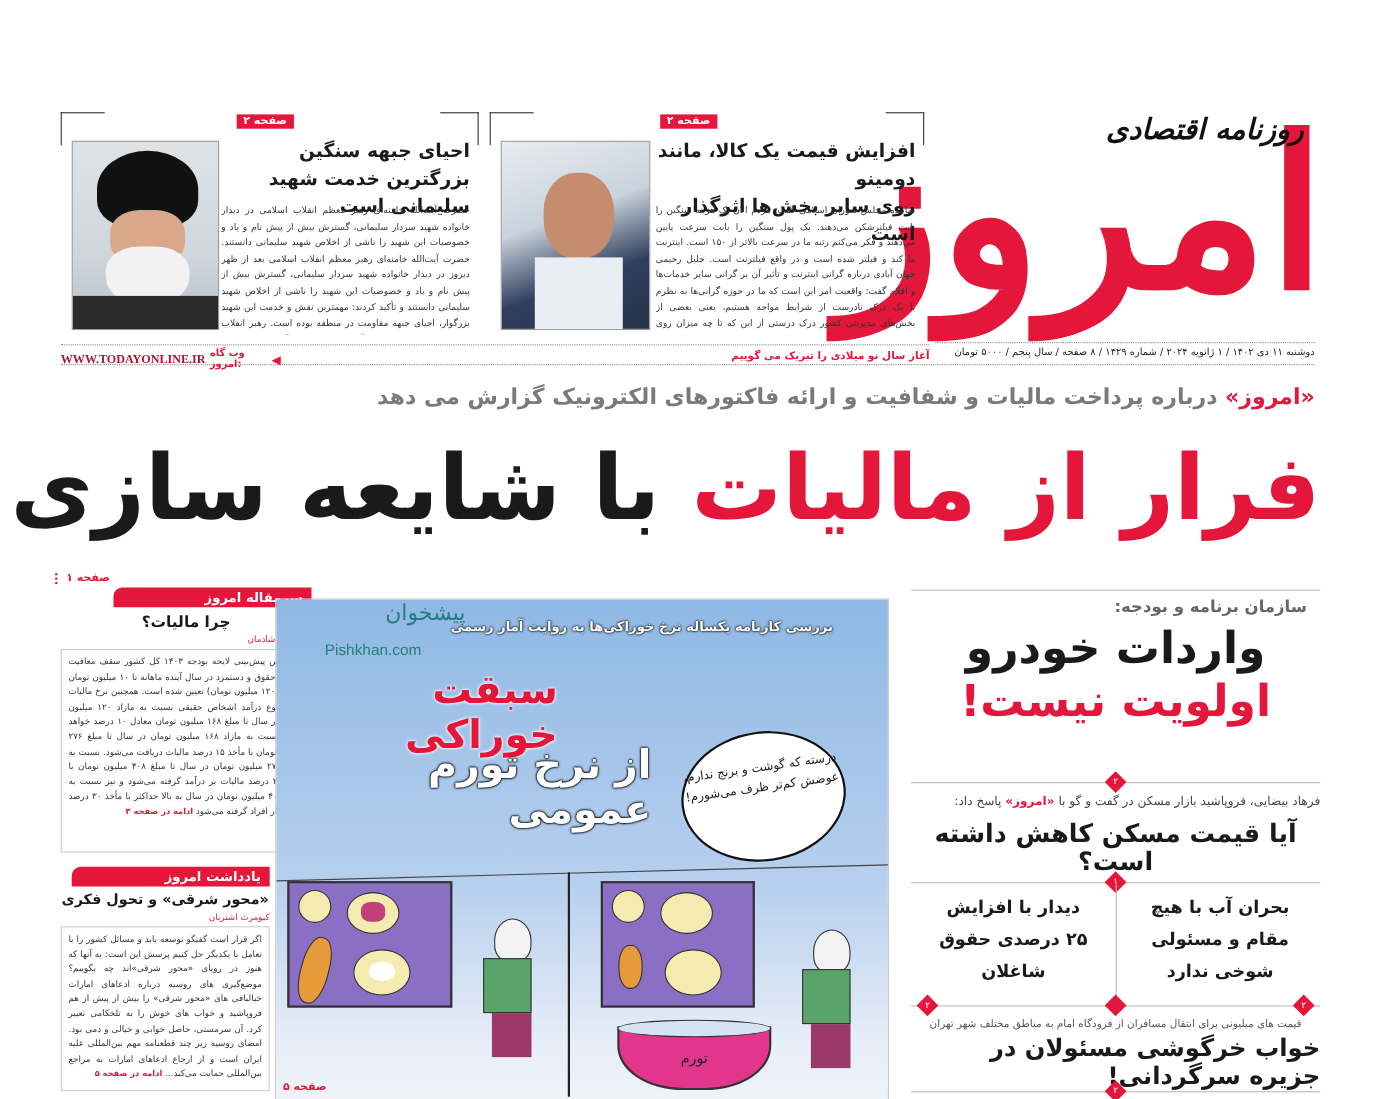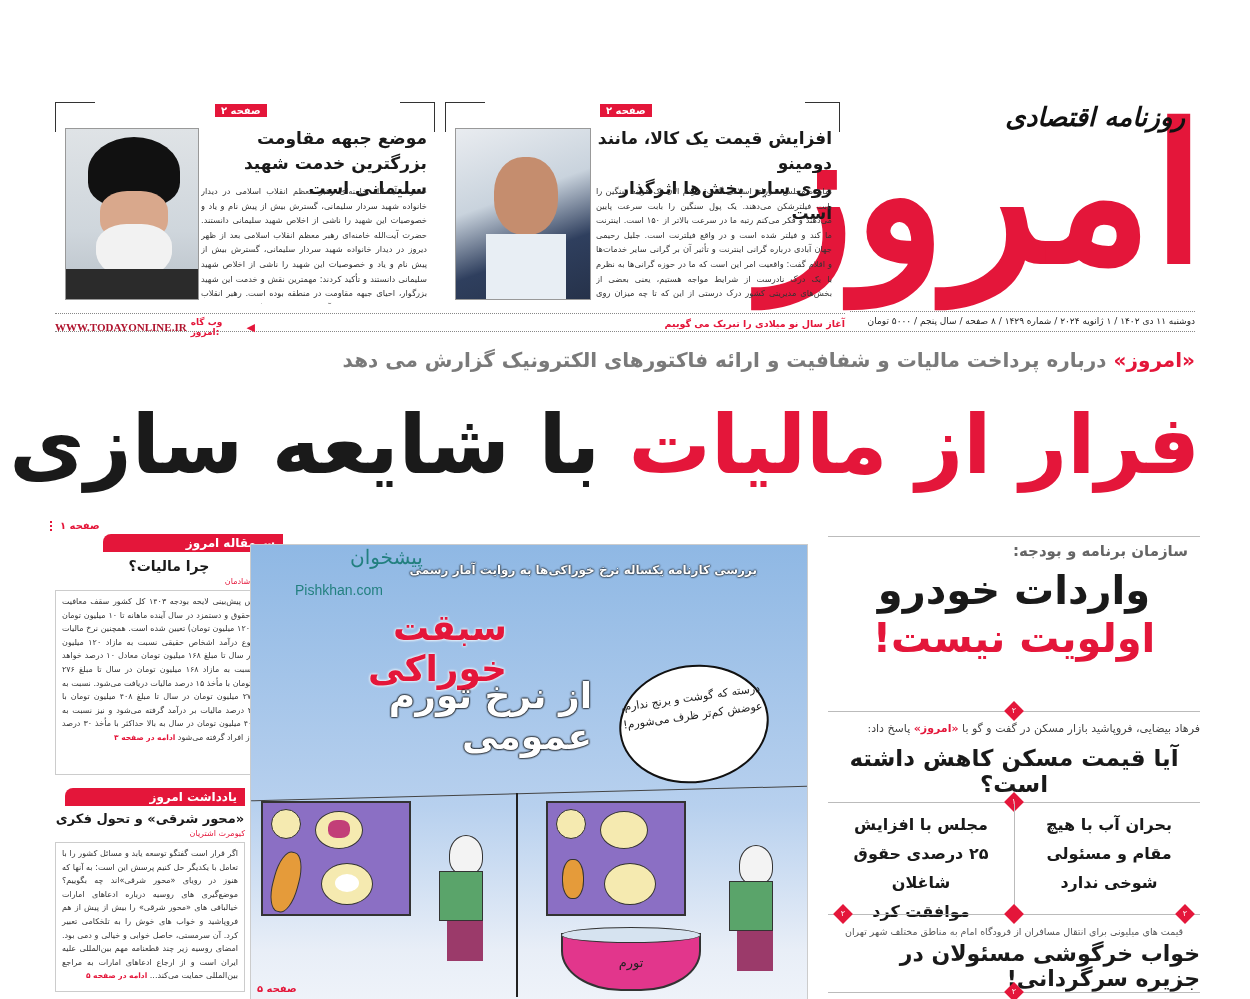--- a/index.html
+++ b/index.html
@@ -90,21 +90,21 @@
   <div class="abs box-corner-l" style="left:0; top:0;"></div>
   <div class="abs box-corner-l" style="right:0; top:0;"></div>
   <div class="abs page-tag redbg" style="left:160px; top:2px;">صفحه ۲</div>
   <div class="abs photo" style="left:10px; top:26px; width:134px; height:172px; background: linear-gradient(180deg,#dfe3e6 0%,#cfd6dc 60%,#b8c0c8 100%);">
     <div class="abs" style="left:22px; top:8px; width:92px; height:70px; border-radius:50% 50% 35% 35%; background:#111;"></div>
     <div class="abs" style="left:34px; top:62px; width:68px; height:50px; border-radius:40%; background:#d9a88c;"></div>
     <div class="abs" style="left:30px; top:95px; width:76px; height:55px; border-radius:40% 40% 50% 50%; background:#f2f2f2;"></div>
     <div class="abs" style="left:0; top:140px; width:134px; height:32px; background:#2b2b2b;"></div>
   </div>
   <div class="abs box-title" style="right:8px; top:24px; width:240px;">
-    <div>موضع جبهه مقاومت</div>
+    <div>احیای جبهه سنگین</div>
     <div>بزرگترین خدمت شهید سلیمانی است</div>
   </div>
   <div class="abs box-body" style="right:8px; top:82px; width:226px; height:120px; overflow:hidden;">حضرت آیت‌الله خامنه‌ای رهبر معظم انقلاب اسلامی در دیدار خانواده شهید سردار سلیمانی، گسترش بیش از پیش نام و یاد و خصوصیات این شهید را ناشی از اخلاص شهید سلیمانی دانستند. حضرت آیت‌الله خامنه‌ای رهبر معظم انقلاب اسلامی بعد از ظهر دیروز در دیدار خانواده شهید سردار سلیمانی، گسترش بیش از پیش نام و یاد و خصوصیات این شهید را ناشی از اخلاص شهید سلیمانی دانستند و تأکید کردند: مهمترین نقش و خدمت این شهید بزرگوار، احیای جبهه مقاومت در منطقه بوده است. رهبر انقلاب اسلامی در این دیدار که در آستانه چهارمین سالگرد شهادت شهید سلیمانی برگزار شد با تأکید بر...</div>
 </div>
 
 <div class="abs dotline" style="left:55px; top:313px; width:790px;"></div>
 <div class="abs strip-text red" style="left:505px; top:318px; width:340px; text-align:right;">آغاز سال نو میلادی را تبریک می گوییم</div>
 <div class="abs" style="left:55px; top:317px; width:200px; direction:ltr; display:flex; align-items:center; gap:4px;">
   <span class="strip-text" style="color:#b0142e; font-family:'Liberation Serif',serif; font-size:11px;">WWW.TODAYONLINE.IR</span>
   <span class="strip-text red" style="font-size:9px;">وب گاه امروز:</span>
@@ -211,23 +211,22 @@
       <span>۱</span>
     </div>
 
   <div class="abs" style="left:190px; top:276px; width:182px;">
     <div class="rc-sub">بحران آب با هیچ</div>
     <div class="rc-sub">مقام و مسئولی</div>
     <div class="rc-sub">شوخی ندارد</div>
   </div>
   <div class="abs" style="left:186px; top:270px; width:1px; height:106px; background:#bbb;"></div>
   <div class="abs" style="left:0; top:276px; width:186px;">
-    <div class="rc-sub">مجلس با افزایش</div>
+    <div class="rc-sub">دیدار با افزایش</div>
     <div class="rc-sub">۲۵ درصدی حقوق شاغلان</div>
-    <div class="rc-sub">موافقت کرد</div>
   </div>
   <div class="abs rc-sep" style="left:0; top:380px; width:372px;"></div>
   <div class="abs diamond" style="left:350px; top:373px;">
       <span>۲</span>
     </div>
   <div class="abs diamond" style="left:179px; top:373px;">
       <span></span>
     </div>
   <div class="abs diamond" style="left:8px; top:373px;">
       <span>۲</span>

